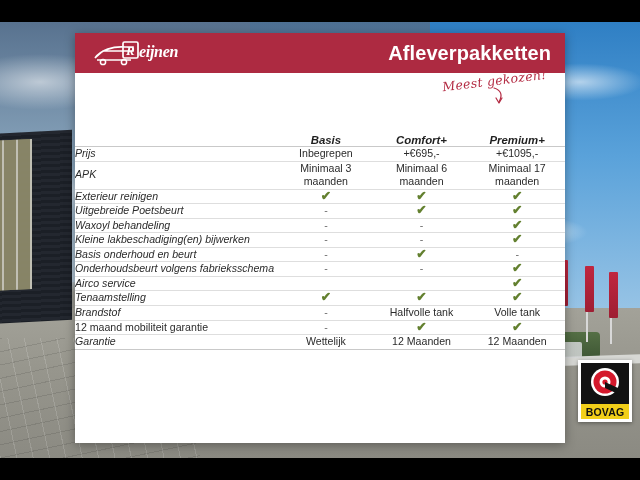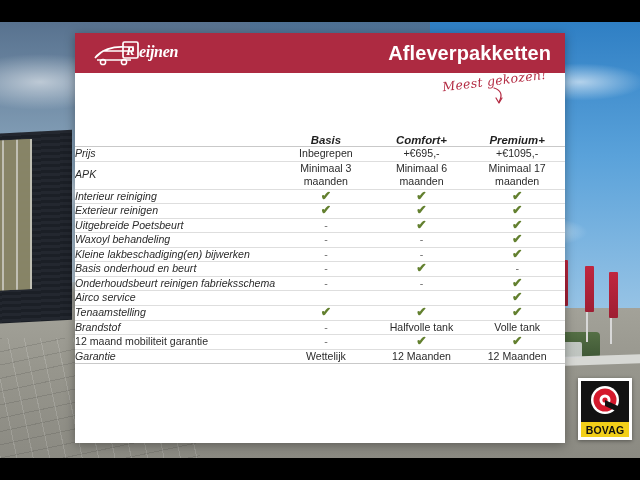--- a/index.html
+++ b/index.html
@@ -202,21 +202,21 @@
     font-size: 12.5px;
     line-height: 1;
     font-weight: bold;
   }
   .dash { color: #6b6b6b; }
   .blank { visibility: hidden; }
 
   
   .bovag {
     position: absolute;
-    left: 578px; top: 378px;
+    left: 578px; top: 360px;
     width: 54px; height: 62px;
     background: #ffffff;
     padding: 3px;
     box-shadow: 0 1px 4px rgba(0,0,0,.4);
   }
   .bovag-inner {
     width: 100%; height: 100%;
     background: #121212;
     position: relative;
     display: flex;
@@ -314,26 +314,20 @@
           <td class="val">+€695,-</td>
           <td class="val">+€1095,-</td>
         </tr>
         <tr>
           <td class="lbl">APK</td>
           <td class="val">Minimaal 3 maanden</td>
           <td class="val">Minimaal 6 maanden</td>
           <td class="val">Minimaal 17 maanden</td>
         </tr>
         <tr>
-          <td class="lbl">Interieur reiniging</td>
-          <td class="val"><span class="check">✔</span></td>
-          <td class="val"><span class="check">✔</span></td>
-          <td class="val"><span class="check">✔</span></td>
-        </tr>
-        <tr>
           <td class="lbl">Exterieur reinigen</td>
           <td class="val"><span class="check">✔</span></td>
           <td class="val"><span class="check">✔</span></td>
           <td class="val"><span class="check">✔</span></td>
         </tr>
         <tr>
           <td class="lbl">Uitgebreide Poetsbeurt</td>
           <td class="val"><span class="dash">-</span></td>
           <td class="val"><span class="check">✔</span></td>
           <td class="val"><span class="check">✔</span></td>
@@ -350,21 +344,21 @@
           <td class="val"><span class="dash">-</span></td>
           <td class="val"><span class="check">✔</span></td>
         </tr>
         <tr>
           <td class="lbl">Basis onderhoud en beurt</td>
           <td class="val"><span class="dash">-</span></td>
           <td class="val"><span class="check">✔</span></td>
           <td class="val"><span class="dash">-</span></td>
         </tr>
         <tr>
-          <td class="lbl">Onderhoudsbeurt reinigen fabrieksschema</td>
+          <td class="lbl">Onderhoudsbeurt volgens fabrieksschema</td>
           <td class="val"><span class="dash">-</span></td>
           <td class="val"><span class="dash">-</span></td>
           <td class="val"><span class="check">✔</span></td>
         </tr>
         <tr>
           <td class="lbl">Airco service</td>
           <td class="val"><span class="blank">&nbsp;</span></td>
           <td class="val"><span class="blank">&nbsp;</span></td>
           <td class="val"><span class="check">✔</span></td>
         </tr>

